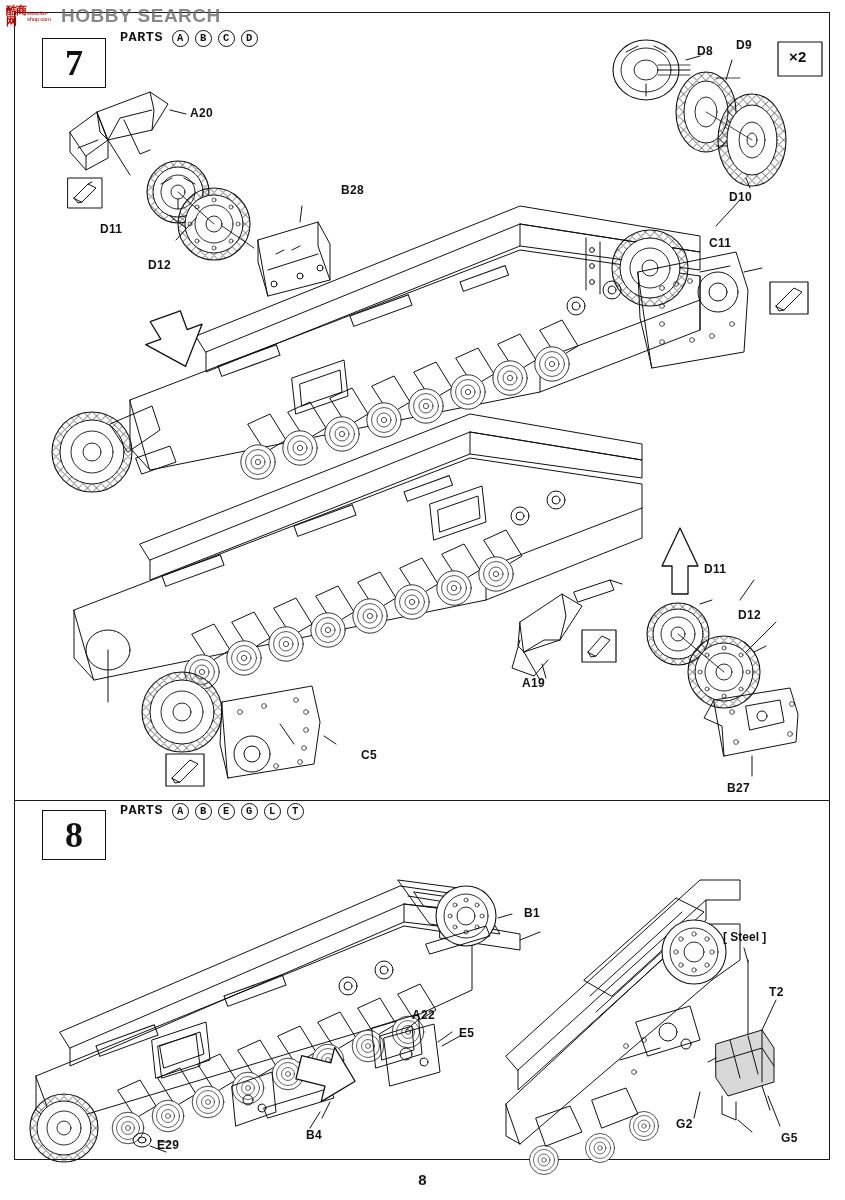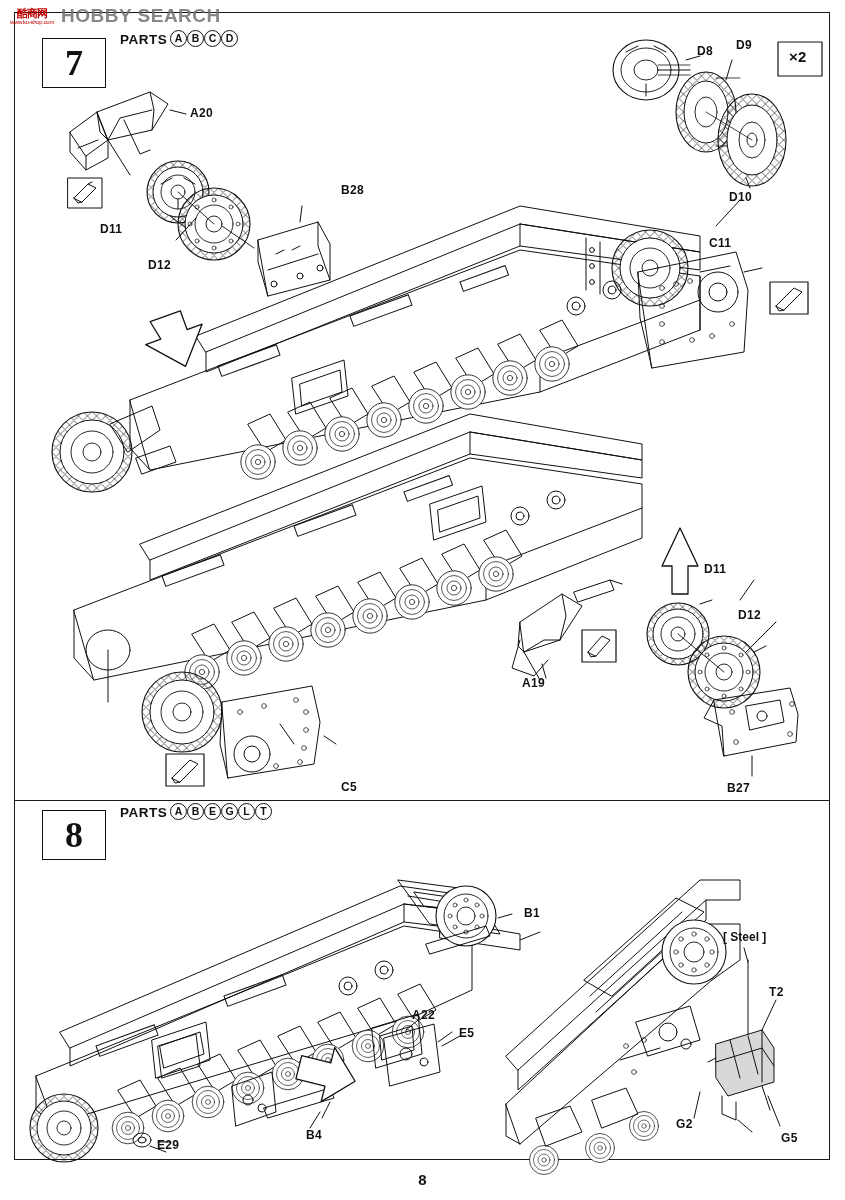--- a/index.html
+++ b/index.html
@@ -29,21 +29,21 @@
     display: flex;
     align-items: center;
     gap: 3px;
     z-index: 40;
   }
   .wm-logo {
     width: 52px;
     height: 24px;
     position: relative;
     display: flex;
-    flex-direction: column;
+    flex-direction: row;
     align-items: center;
     justify-content: center;
     line-height: 1;
   }
   .wm-logo .cn {
     font-size: 11px;
     font-weight: bold;
     color: #c00000;
     letter-spacing: -1px;
   }
@@ -92,24 +92,26 @@
     display: flex;
     align-items: center;
     justify-content: center;
     font-size: 36px;
     font-weight: bold;
     font-family: "Liberation Serif", serif;
   }
   .parts-line {
     position: absolute;
     display: flex;
-    align-items: flex-end;
+    align-items: flex-start;
+    gap: 6px;
     font-size: 13.5px;
     font-weight: bold;
     letter-spacing: 0.5px;
+    font-family: Liberation Mono, monospace;
   }
   .parts-line .pl-label {
     margin-right: 3px;
   }
   .sprue {
     display: inline-flex;
     align-items: center;
     justify-content: center;
     width: 15px;
     height: 15px;
@@ -702,21 +704,21 @@
 
   <div class="lbl" style="left:190px; top:106px;">A20</div>
   <div class="lbl" style="left:100px; top:222px;">D11</div>
   <div class="lbl" style="left:148px; top:258px;">D12</div>
   <div class="lbl" style="left:295px; top:183px;padding-left:46px;">B28</div>
   <div class="lbl" style="left:697px; top:44px;">D8</div>
   <div class="lbl" style="left:736px; top:38px;">D9</div>
   <div class="lbl" style="left:729px; top:190px;">D10</div>
   <div class="lbl x2" style="left:789px; top:48px;">×2</div>
   <div class="lbl" style="left:709px; top:236px;">C11</div>
-  <div class="lbl" style="left:341px; top:748px;margin-top:32px;">C5</div>
+  <div class="lbl" style="left:361px; top:748px;">C5</div>
   <div class="lbl" style="left:522px; top:676px;">A19</div>
   <div class="lbl" style="left:704px; top:562px;">D11</div>
   <div class="lbl" style="left:738px; top:608px;">D12</div>
   <div class="lbl" style="left:727px; top:781px;">B27</div>
 
   <div class="lbl" style="left:524px; top:906px;">B1</div>
   <div class="lbl" style="left:412px; top:1008px;">A22</div>
   <div class="lbl" style="left:459px; top:1026px;">E5</div>
   <div class="lbl" style="left:306px; top:1128px;">B4</div>
   <div class="lbl" style="left:157px; top:1138px;">E29</div>

